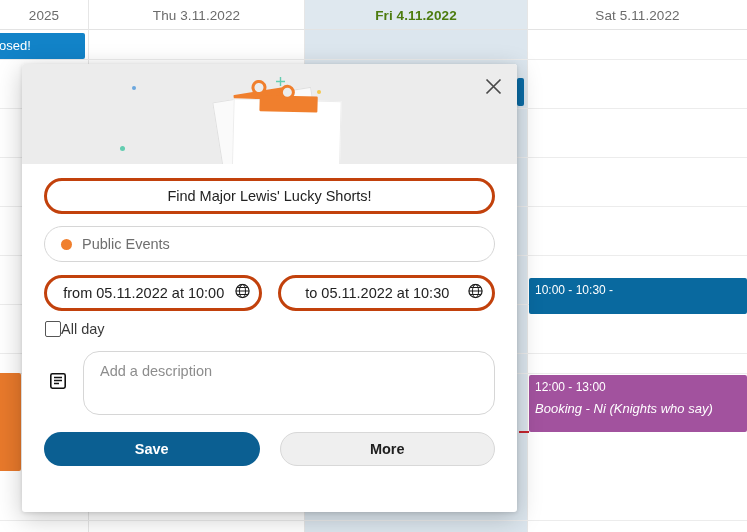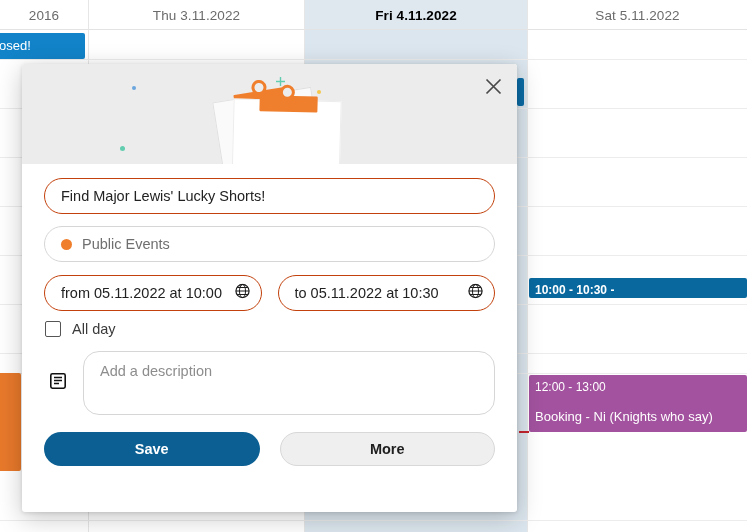--- a/index.html
+++ b/index.html
@@ -12,21 +12,21 @@
   #root { position: relative; width: 747px; height: 532px; background: #fff; }
 
   
   .cal { position: absolute; inset: 0; }
   .cal-headrow { position: absolute; left: 0; top: 0; width: 747px; height: 30px; background: #fff; }
   .cal-col-head {
     position: absolute; top: 0; height: 30px;
     display: flex; align-items: center; justify-content: center;
     font-size: 13.5px; color: #6b6b6b; letter-spacing: .1px;
   }
-  .cal-col-head.today { color: #000000; font-weight: bold; background: #dfe8ef; }
+  .cal-col-head.today { color: #4d7c0f; font-weight: bold; background: #dfe8ef; }
   .cal-headline { position: absolute; left: 0; top: 29px; width: 747px; height: 1px; background: #e3e3e3; }
 
   .cal-colbody { position: absolute; top: 30px; height: 502px; }
   .cal-colbody.today { background: #dce6ee; }
   .vline { position: absolute; top: 0; width: 1px; height: 532px; background: #e6e6e6; }
   .hline { position: absolute; left: 0; width: 747px; height: 1px; background: #ececec; }
 
   
   .ev {
     position: absolute; border-radius: 2px; color: #fff;
@@ -65,42 +65,42 @@
   .clip .ring {
     position: absolute; width: 15px; height: 15px; border: 3.5px solid #f07f2d;
     border-radius: 50%; background: #ececec;
   }
   .dot { position: absolute; border-radius: 50%; }
   .plusmark { position: absolute; }
 
   .modal-body { padding: 14px 22px 0 22px; }
 
   .fld {
-    width: 100%; height: 36px; border: 1px solid #c2410c; border-radius: 18px;
+    width: 100%; height: 36px; border: 3px solid #c2410c; border-radius: 18px;
     padding: 12px 16px; font-size: 14.5px; font-family: "Liberation Sans", sans-serif;
-    color: #222; background: #fff; outline: none;
+    color: #222; background: #fff; outline: none; text-align: center;
   }
   .fld::placeholder { color: #8d8d8d; }
 
   .row-title { margin-bottom: 12px; }
 
   .cal-select {
     display: flex; align-items: center; gap: 10px;
     width: 100%; height: 36px; border: 1px solid #d6d6d6; border-radius: 18px;
     padding: 0 16px; cursor: pointer; background: #fff; margin-bottom: 13px;
   }
   .cal-swatch { width: 11px; height: 11px; border-radius: 50%; background: #f07f2d; flex: 0 0 auto; }
   .cal-name { font-size: 14.5px; color: #6f6f6f; }
 
   .daterow { display: flex; gap: 16px; margin-bottom: 10px; }
   .datewrap { position: relative; flex: 1 1 0; }
   .datewrap .fld { padding-right: 34px; }
   .globe { position: absolute; right: 12px; top: 50%; transform: translateY(-50%); pointer-events: none; }
 
-  .allday { display: flex; align-items: flex-start; gap: 11px; padding-left: 1px; margin-bottom: 14px; }
+  .allday { display: flex; align-items: flex-start; padding-left: 1px; margin-bottom: 14px; }
   .cbx {
     width: 16px; height: 16px; border: 1.6px solid #555; border-radius: 2px;
     background: #fff; cursor: pointer; flex: 0 0 auto;
   }
   .allday-label { font-size: 14.5px; color: #3a3a3a; }
 
   .iconrow { display: flex; align-items: flex-start; gap: 11px; margin-bottom: 11px; }
   .rowicon { width: 28px; flex: 0 0 28px; display: flex; justify-content: center; padding-top: 9px; }
   .iconrow .fld { flex: 1 1 auto; }
   .ta {
@@ -123,21 +123,21 @@
 <body>
 
 <div id="root">
 
   <div class="cal">
 
     <div class="cal-colbody today" style="left:305px;width:222px;"></div>
 
     <div class="cal-headrow">
       <div class="cal-col-head" style="left:0;width:88px;">
-        <span>2016</span>
+        <span>2025</span>
       </div>
       <div class="cal-col-head" style="left:89px;width:215px;">
         <span>Thu 3.11.2022</span>
       </div>
       <div class="cal-col-head today" style="left:305px;width:222px;">
         <span>Fri 4.11.2022</span>
       </div>
       <div class="cal-col-head" style="left:528px;width:219px;">
         <span>Sat 5.11.2022</span>
       </div>
@@ -159,27 +159,27 @@
     <div class="hline" style="top:520px;"></div>
 
     <div class="ev ev-blue-left" style="left:-30px;top:33px;width:115px;height:26px;">
       <span class="ev-line n">e Closed!</span>
     </div>
 
     <div class="ev ev-orange-left" style="left:-22px;top:373px;width:43px;height:98px;"></div>
 
     <div class="ev ev-sliver" style="left:517px;top:78px;width:7px;height:28px;padding:0;"></div>
 
-    <div class="ev ev-blue-right" style="left:529px;top:278px;width:218px;height:20px;font-weight:bold;">
+    <div class="ev ev-blue-right" style="left:529px;top:278px;width:218px;height:36px;">
       <span class="ev-line t">10:00 - 10:30 -</span>
     </div>
 
     <div class="ev ev-purple-right" style="left:529px;top:375px;width:218px;height:57px;">
       <span class="ev-line t">12:00 - 13:00</span>
-      <span class="ev-line n" style="margin-top:12px;">Booking - Ni (Knights who say)</span>
+      <span class="ev-line n" style="margin-top:4px;font-style:italic;">Booking - Ni (Knights who say)</span>
     </div>
 
     <div class="red-mark" style="left:519px;top:431px;width:10px;height:2px;"></div>
   </div>
 
   <div class="modal">
 
     <div class="modal-hero">
 
       <div class="dot" style="left:110px;top:22px;width:4px;height:4px;background:#6ba7de;"></div>

